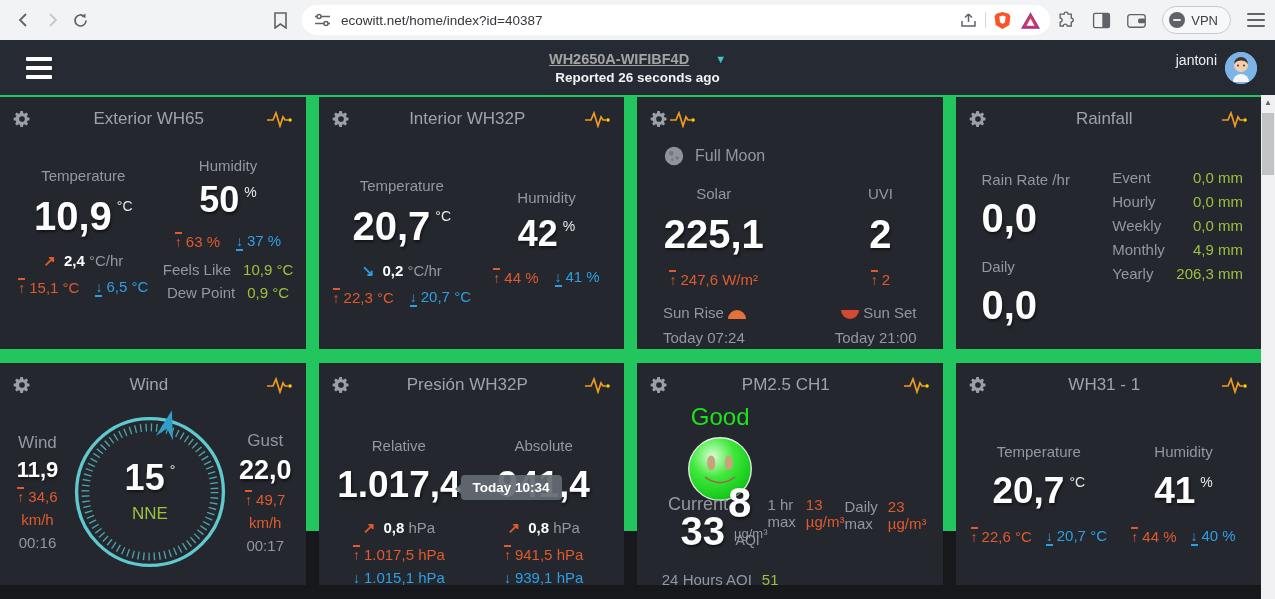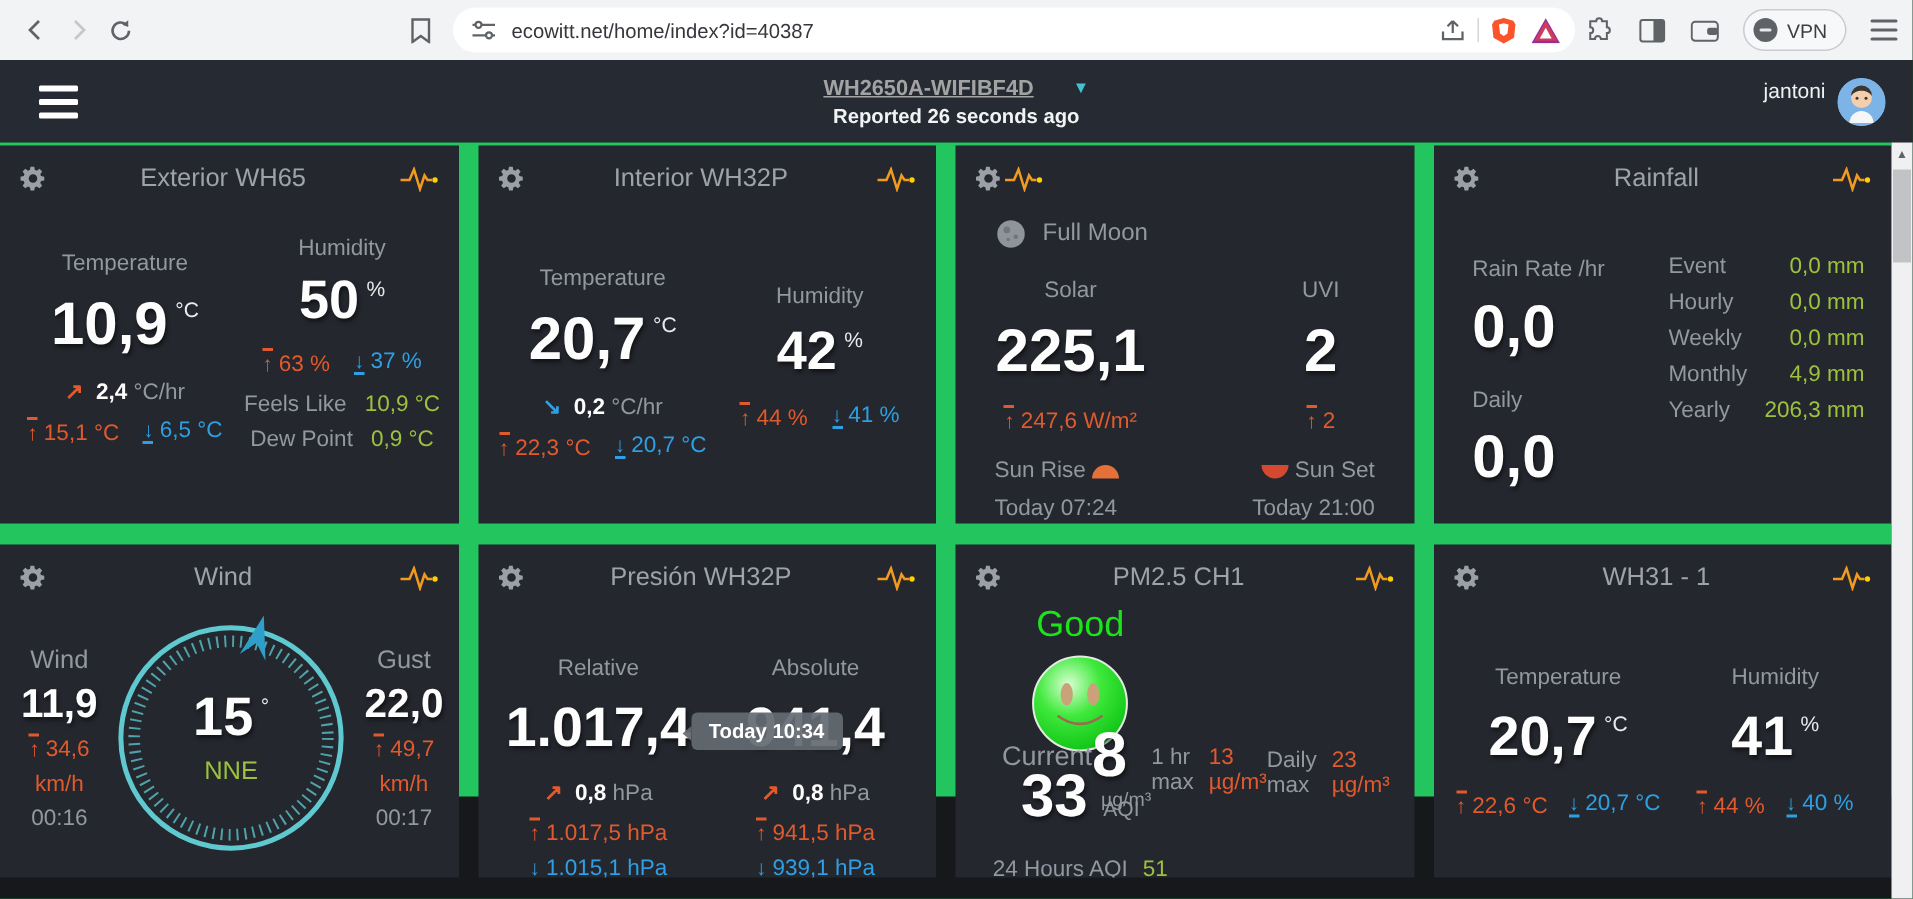--- a/index.html
+++ b/index.html
@@ -437,21 +437,21 @@
       <span class="icon-btn">
         <svg width="26" height="17" viewBox="0 0 26 17">
               <polyline points="1,9 7,9 10,2 14,15 17,6 19,9 22,9" fill="none" stroke="#f09b1f" stroke-width="1.7"></polyline>
               <circle cx="24" cy="9" r="1.8" fill="#ffd000"></circle>
             </svg>
       </span>
     </div>
     <div class="wind-body">
       <div class="wind-side">
         <span class="lbl" style="font-size:17px;">Wind</span>
-        <span class="big" style="font-size:27px;">11,9</span>
+        <span class="big" style="font-size:22px;">11,9</span>
         <span class="stat or"><span class="mm up"></span><span>34,6</span></span>
         <span class="stat or">km/h</span>
         <span class="stat dim">00:16</span>
       </div>
       <div class="compass-wrap">
         <svg width="178" height="178" viewBox="0 0 160 160">
           <circle cx="80" cy="80" r="66" fill="none" stroke="#5fc9cf" stroke-width="3"></circle>
           <circle cx="80" cy="80" r="58" fill="none" stroke="#57b9c0" stroke-width="7" stroke-dasharray="1.2 3.6" opacity=".85"></circle>
           <path d="M80 4 L88 30 L80 21 L72 30 Z" fill="#2f9fc9" transform="rotate(15 80 80)"></path>
         </svg>

